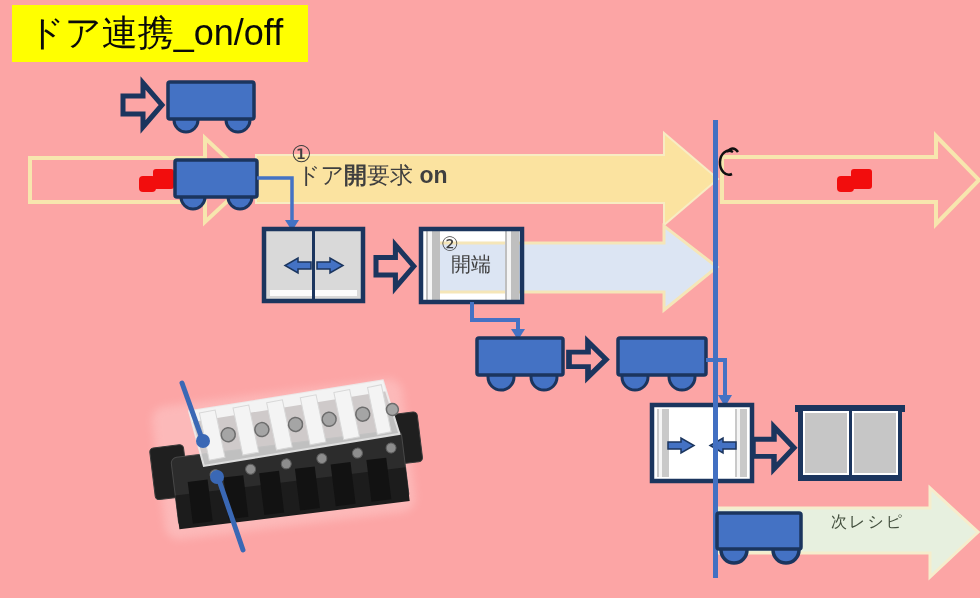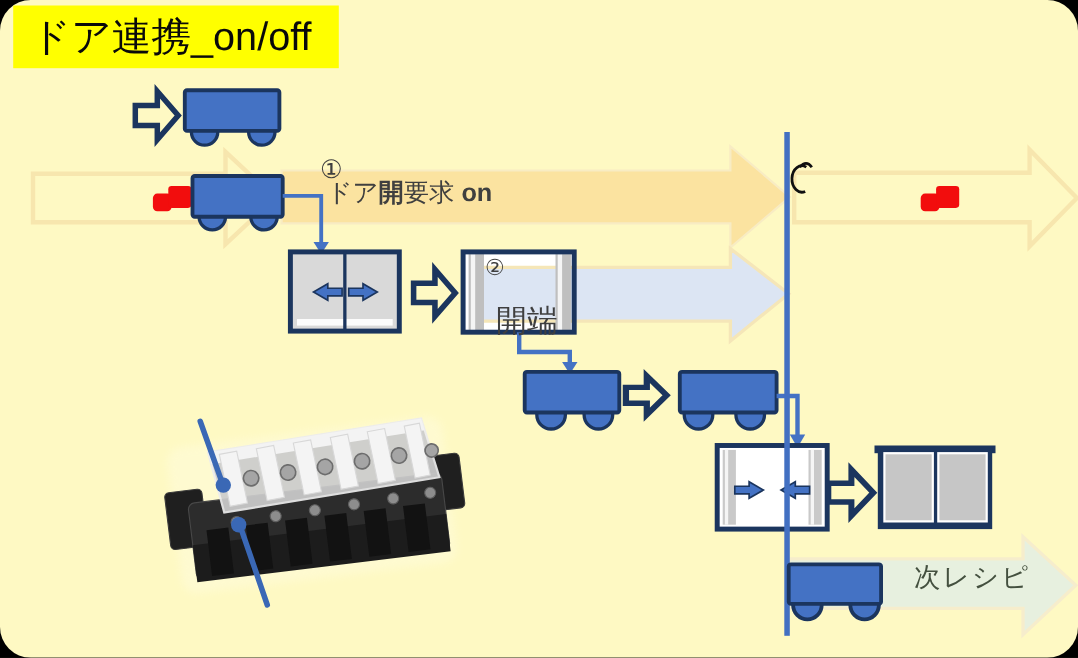--- a/index.html
+++ b/index.html
@@ -1,27 +1,27 @@
 <!DOCTYPE html>
 <html><head>
 <meta charset="utf-8">
 <style>
   html,body{margin:0;padding:0;background:#000;}
-  #canvas{position:relative;width:980px;height:598px;background:#fef9c3;overflow:hidden;
-          font-family:"Liberation Sans","DejaVu Sans",sans-serif;border-radius:28px;}
+  #canvas{position:relative;width:980px;height:598px;background:#fca5a5;overflow:hidden;
+          font-family:"Liberation Sans","DejaVu Sans",sans-serif;}
   #diagram-svg{position:absolute;left:0;top:0;}
   .txt{position:absolute;color:#3f3f3f;white-space:nowrap;line-height:1;}
   #page-title{left:12px;top:5px;width:296px;height:57px;background:#ffff00;color:#0a0a0a;
               font-size:36px;line-height:56px;padding-left:16px;box-sizing:border-box;}
   #step1-number{left:291px;top:143px;font-size:23px;}
   #step1-text{left:297px;top:164px;font-size:23px;}
   #step1-text .b{font-weight:bold;}
   #step2-number{left:441px;top:234px;font-size:20px;}
-  #step2-label{left:451px;top:254px;font-size:28px;margin-top:24px;}
-  #next-recipe-label{left:831px;top:514px;font-size:24px;letter-spacing:2px;color:#44503f;}
+  #step2-label{left:451px;top:254px;font-size:20px;}
+  #next-recipe-label{left:831px;top:514px;font-size:16px;letter-spacing:2px;color:#44503f;}
 </style>
 </head>
 <body>
 
 <div id="canvas">
 
   <svg id="diagram-svg" width="980" height="598" viewBox="0 0 980 598">
     <defs>
       <filter id="soft" x="-30%" y="-30%" width="160%" height="160%">
         <feGaussianBlur stdDeviation="4"></feGaussianBlur>

